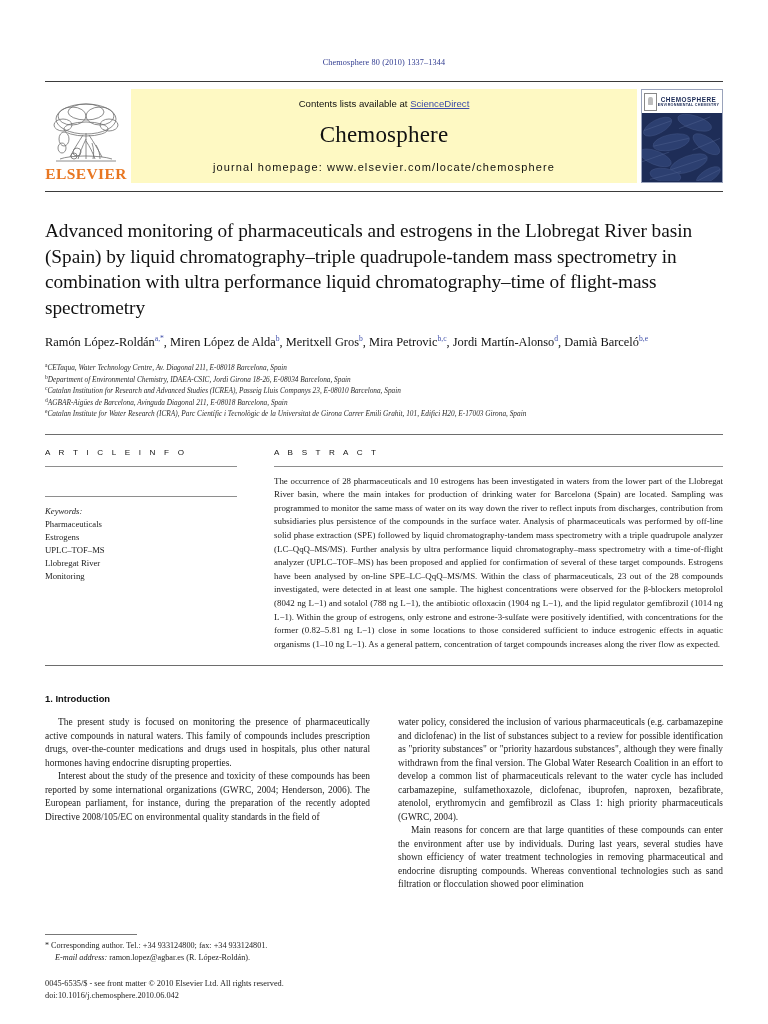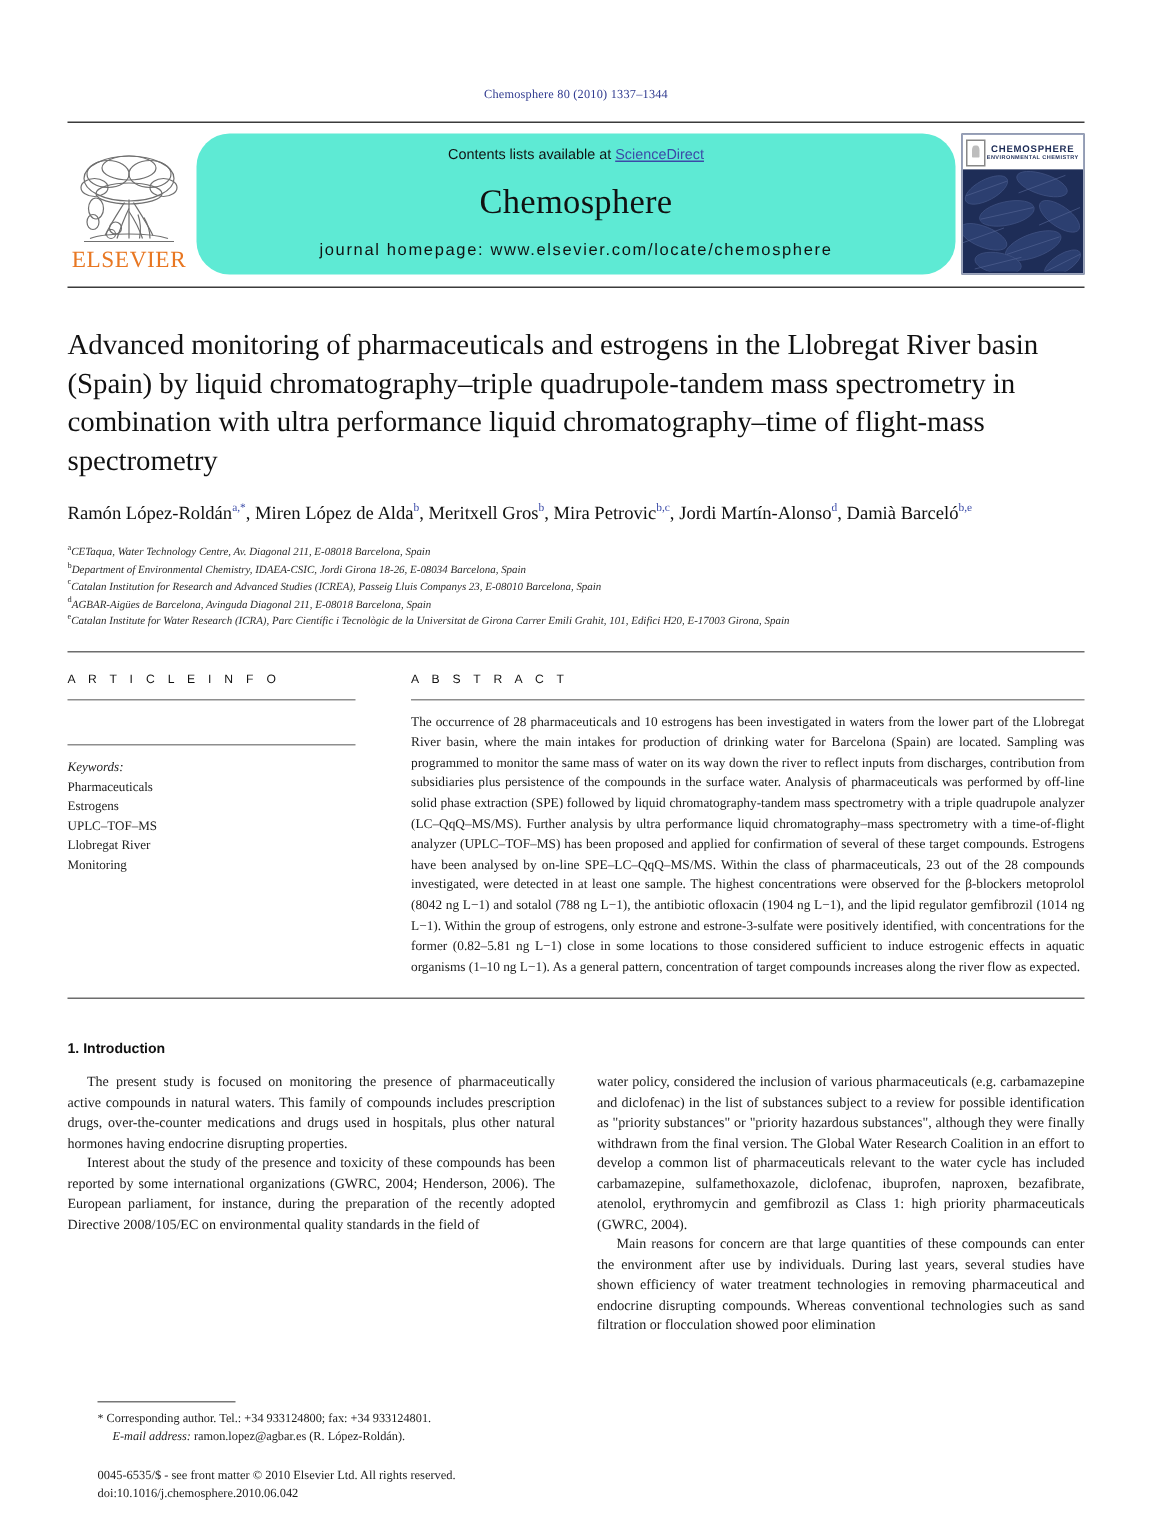--- a/index.html
+++ b/index.html
@@ -52,35 +52,34 @@
     justify-content: flex-end;
     padding-bottom: 2px;
     box-sizing: border-box;
   }
   .tree-svg { display:block; }
   .elsevier-word {
     font-family: "Liberation Serif", serif;
     font-size: 15.5px;
     letter-spacing: 0.4px;
     color: #e87722;
-    font-weight: 400;
+    font-weight: 700;
     line-height: 1;
     margin-top: 1px;
   }
   .banner-center {
     flex: 1 1 auto;
-    background: #5eead4;
+    background: #fef9c3;
     display: flex;
     flex-direction: column;
     align-items: center;
     justify-content: space-between;
     padding: 9px 0 10px 0;
     margin: 0 4px;
     box-sizing: border-box;
-    border-radius: 22px;
   }
   .contents-line {
     font-family: "Liberation Sans", sans-serif;
     font-size: 9.6px;
     color: #111;
   }
   .contents-line .sd-link {
     color: #3b4ba8;
   }
   .journal-name {
@@ -268,21 +267,20 @@
     text-indent: 13px;
   }
   .body-col p.noindent { text-indent: 0; }
 
   
   .footnote-area {
     position: absolute;
     left: 45px;
     bottom: 22px;
     width: 340px;
-    margin-left: 20px;
   }
   .footnote-rule {
     border-top: 0.9px solid #777;
     width: 92px;
     margin-bottom: 5px;
   }
   .footnote {
     font-size: 8.2px;
     line-height: 1.45;
     color: #1b1b1b;

